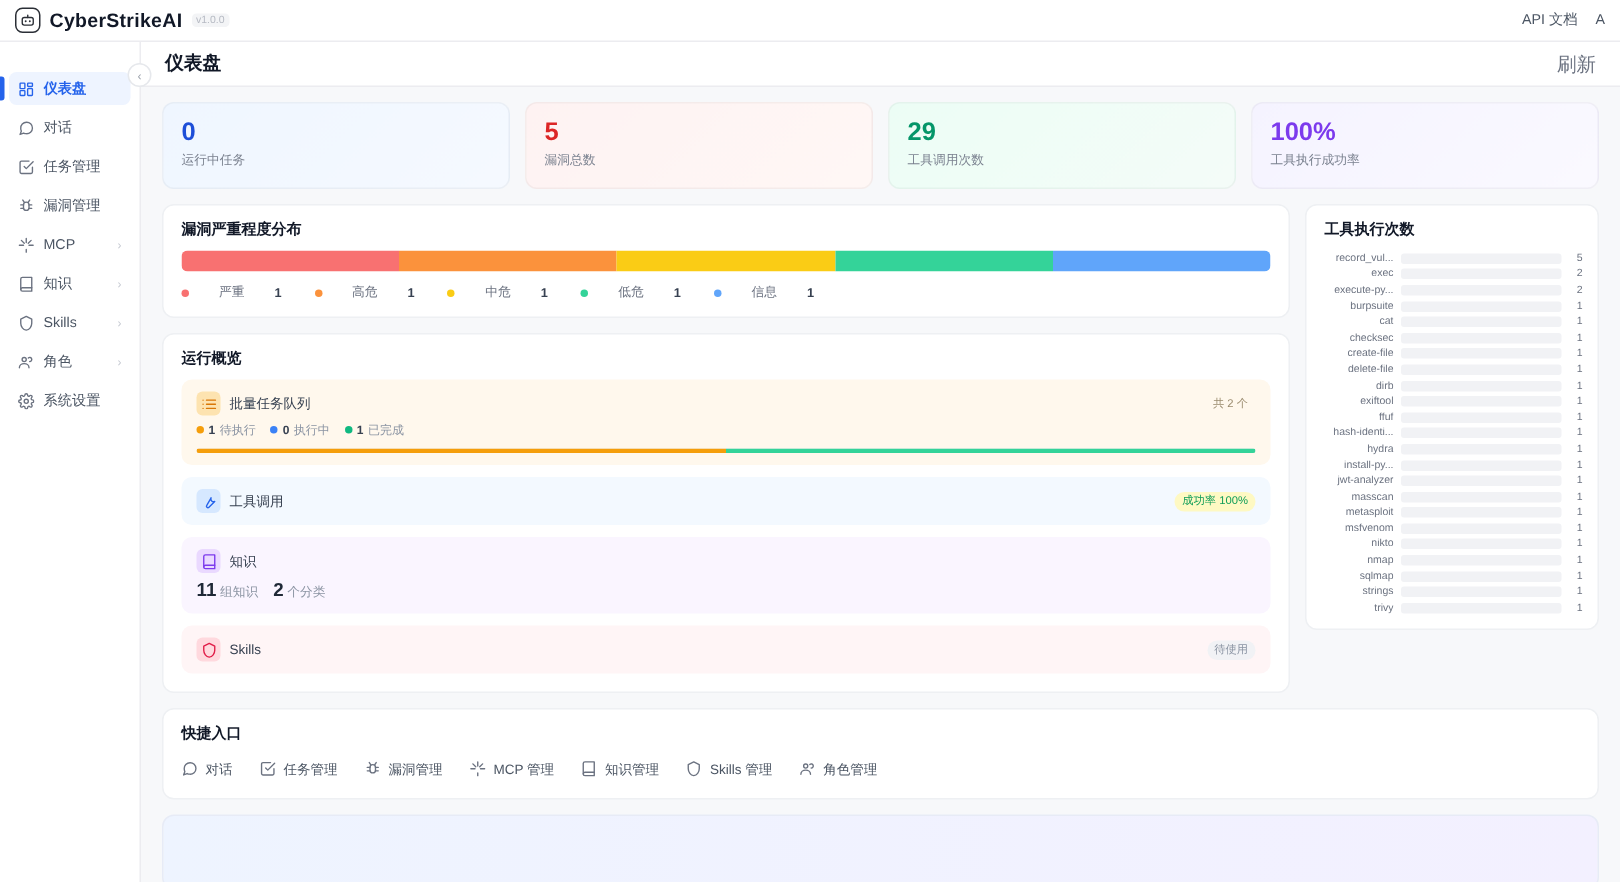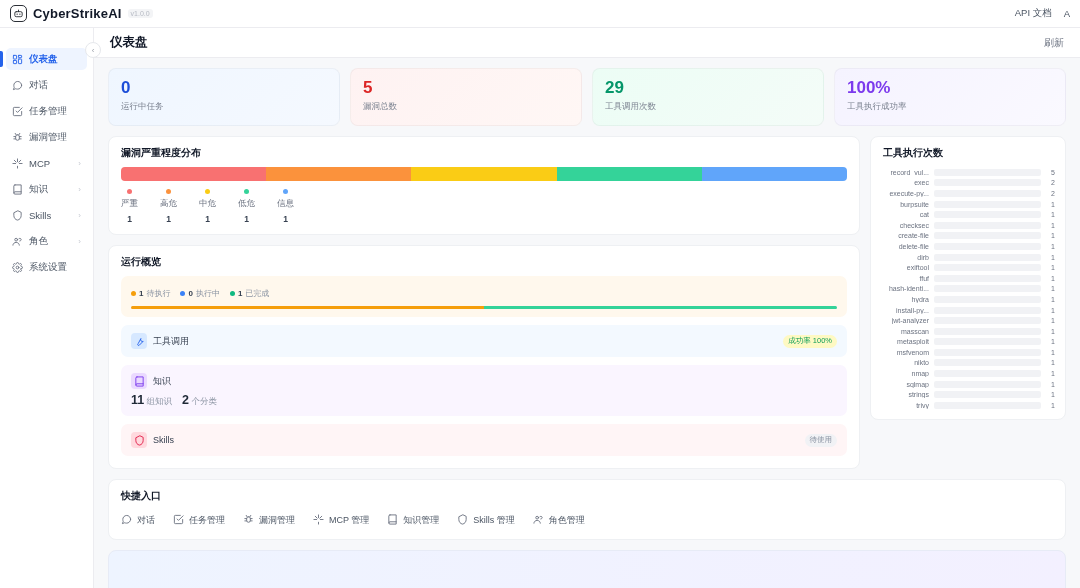--- a/index.html
+++ b/index.html
@@ -61,21 +61,21 @@
     font-size:8px; color:#9aa0aa; z-index:5;
   }
 
   
   .main { flex:1; min-width:0; display:flex; flex-direction:column; }
   .page-head {
     height:30px; background:#ffffff; border-bottom:1px solid #ececf0;
     display:flex; align-items:center; padding:0 16px; flex:none;
   }
   .page-title { font-size:12.5px; font-weight:bold; color:#111827; }
-  .refresh { margin-left:auto; font-size:10px; color:#6b7280; }
+  .refresh { margin-left:auto; font-size:13px; color:#6b7280; }
 
   .content { flex:1; overflow:hidden; padding:10px 14px 0 14px; }
 
   
   .stats { display:flex; gap:10px; margin-bottom:10px; }
   .stat {
     flex:1; height:58px; border-radius:8px; padding:9px 12px;
     border:1px solid rgba(0,0,0,.04);
   }
   .stat-val { font-size:17px; font-weight:bold; line-height:20px; }
@@ -94,21 +94,21 @@
   .panel-title { font-size:10px; font-weight:bold; color:#111827; padding:9px 12px 7px 12px; }
 
   .row2 { display:flex; gap:10px; align-items:flex-start;justify-content:space-between; }
   .col-left { flex:1; min-width:0; }
   .col-right { width:196px; flex:none; }
 
   
   .sev-bar { height:14px; border-radius:4px; margin:0 12px; display:flex; overflow:hidden; }
   .sev-seg { height:100%; }
   .sev-legend { display:flex; gap:22px; padding:8px 12px 10px 12px; }
-  .sev-item { display:flex; align-items:center; gap:4px; font-size:8.5px; color:#6b7280;flex-direction:column; }
+  .sev-item { display:flex; align-items:center; gap:20px; font-size:8.5px; color:#6b7280; }
   .dot { width:5px; height:5px; border-radius:50%; flex:none; }
   .sev-item b { color:#374151; font-size:8.5px; }
 
   
   .ov-block { margin:0 12px 8px 12px; border-radius:7px; padding:8px 10px; position:relative; }
   .ov-head { display:flex; align-items:center; gap:6px; }
   .ov-ico {
     width:16px; height:16px; border-radius:4px; display:flex; align-items:center;
     justify-content:center; font-size:8px; flex:none;
   }
@@ -322,20 +322,29 @@
                     <span>信息</span>
                     <b>1</b>
                   </div>
                 </div>
             </div>
 
             <div class="panel" style="margin-top:10px;">
               <div class="panel-title">运行概览</div>
               <div id="ov-blocks">
                   <div class="ov-block" style="background: rgb(255, 248, 237);">
+                    <div class="ov-head">
+                      <span class="ov-ico" style="background:#fde3b0">
+                        <svg width="11" height="11" viewBox="0 0 24 24" fill="none" stroke="#d97706" stroke-width="2" stroke-linecap="round" stroke-linejoin="round">
+                          <path d="M8 6h13M8 12h13M8 18h13M3 6h.01M3 12h.01M3 18h.01"></path>
+                        </svg>
+                      </span>
+                      <span class="ov-name">批量任务队列</span>
+                      <span class="ov-right pill" style="color:#9a8b6e;background:transparent">共 2 个</span>
+                    </div>
                     <div class="ov-mini">
                       <span class="mini">
                         <span class="dot" style="background:#f59e0b"></span>
                         <b>1</b>
                         <span>待执行</span>
                       </span>
                       <span class="mini">
                         <span class="dot" style="background:#3b82f6"></span>
                         <b>0</b>
                         <span>执行中</span>

